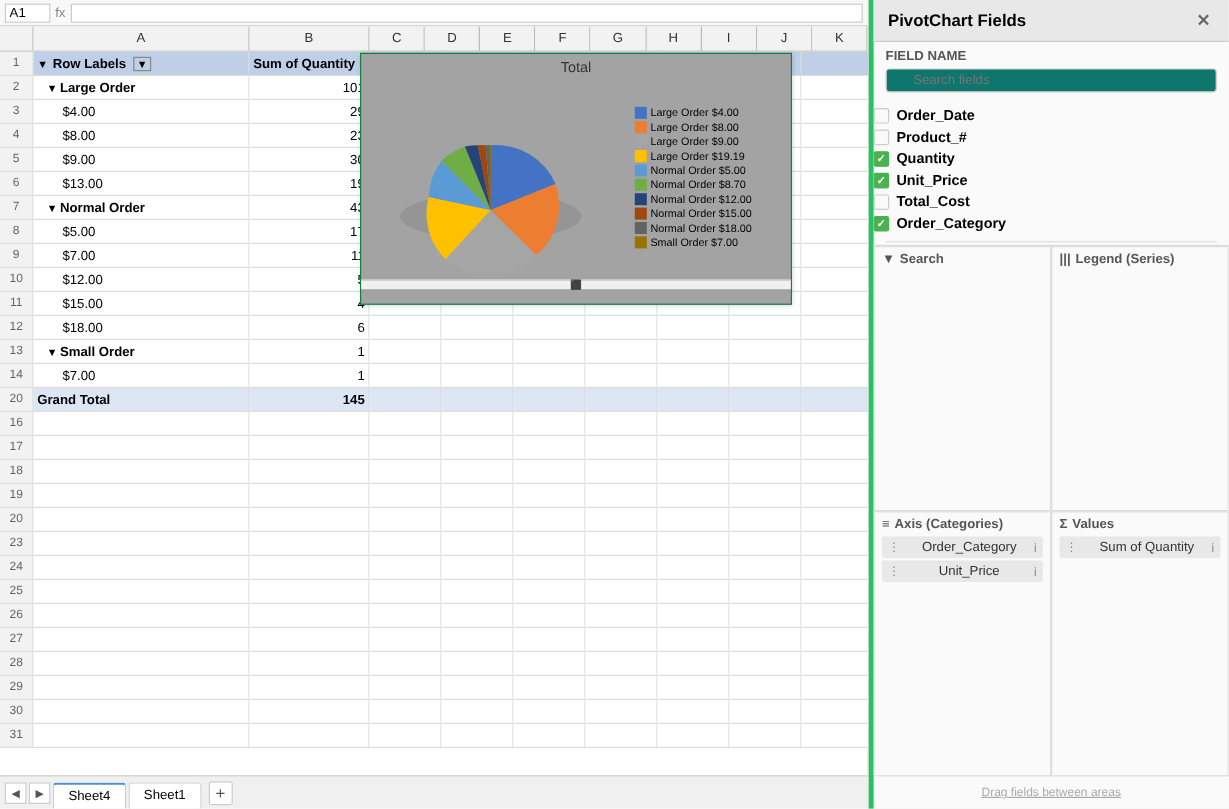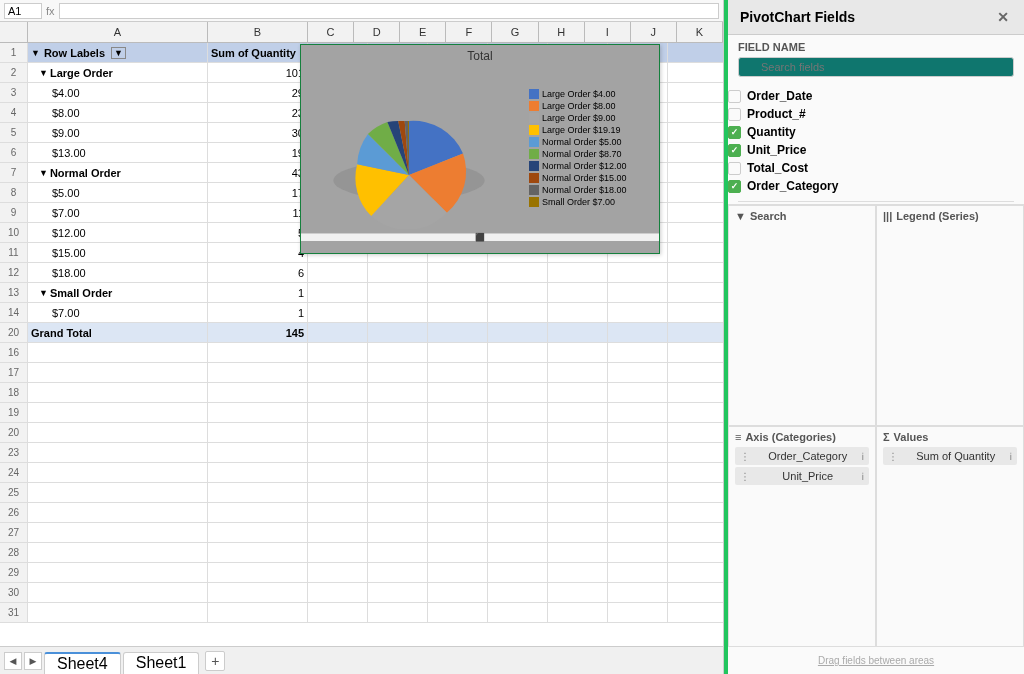--- a/index.html
+++ b/index.html
@@ -43,21 +43,21 @@
     .chart-body { display: flex; height: 170px; padding: 4px; gap: 12px; }
     .chart-svg { flex: 1; }
     .chart-legend { width: 130px; font-size: 9px; display: flex; flex-direction: column; justify-content: center; gap: 2px; padding-left: 4px; }
     .legend-item { display: flex; align-items: center; gap: 3px; }
     .legend-color { width: 10px; height: 10px; flex-shrink: 0; }
     .chart-resize-handle { height: 8px; background: #f0f0f0; border-top: 1px solid #ccc; display: flex; align-items: center; justify-content: center; cursor: s-resize; }
 
     
     .bottom-bar { height: 28px; background: #f0f0f0; border-top: 1px solid #ccc; display: flex; align-items: center; padding: 0 4px; gap: 2px; }
     .tab-nav-btn { width: 18px; height: 18px; border: 1px solid #ccc; background: white; display: flex; align-items: center; justify-content: center; font-size: 9px; cursor: pointer; color: #555; }
-    .tab { height: 22px; padding: 0 12px; border: 1px solid #ccc; border-bottom: none; background: white; display: flex; align-items: center; font-size: 16px; cursor: pointer; border-radius: 3px 3px 0 0; margin-top: 4px; }
+    .tab { height: 22px; padding: 0 12px; border: 1px solid #ccc; border-bottom: none; background: white; display: flex; align-items: center; font-size: 11px; cursor: pointer; border-radius: 3px 3px 0 0; margin-top: 4px; }
     .tab.active { background: white; border-top: 2px solid #4a90d9; }
     .add-tab-btn { width: 20px; height: 20px; border: 1px solid #ccc; background: white; display: flex; align-items: center; justify-content: center; font-size: 14px; cursor: pointer; border-radius: 2px; color: #555; margin-left: 4px; }
 
     
     .pivot-panel { width: 300px; background: #fafafa; border-left: 4px solid #22c55e; display: flex; flex-direction: column; flex-shrink: 0; }
     .panel-header { background: #e8e8e8; padding: 8px 12px; font-size: 14px; font-weight: bold; display: flex; justify-content: space-between; align-items: center; border-bottom: 1px solid #ccc; }
     .panel-close { cursor: pointer; font-size: 14px; color: #666; width: 18px; height: 18px; display: flex; align-items: center; justify-content: center; }
     .panel-section { padding: 6px 10px; }
     .field-name-header { font-size: 11px; font-weight: bold; color: #555; margin-bottom: 4px; }
     .search-box { width: 100%; border: 1px solid #ccc; border-radius: 3px; padding: 3px 6px 3px 22px; font-size: 11px; background: #0f766e; position: relative; }

